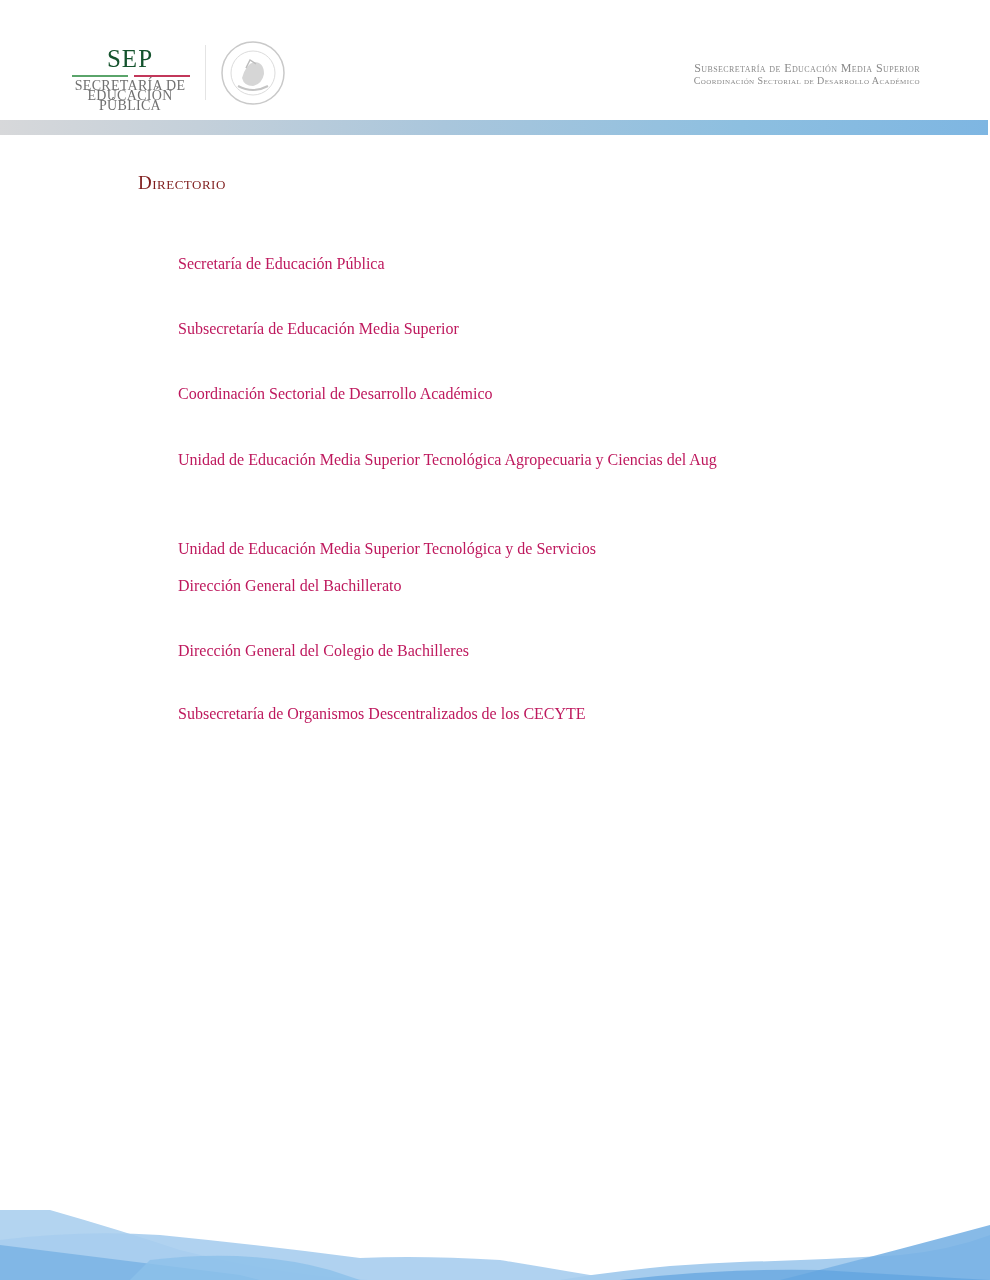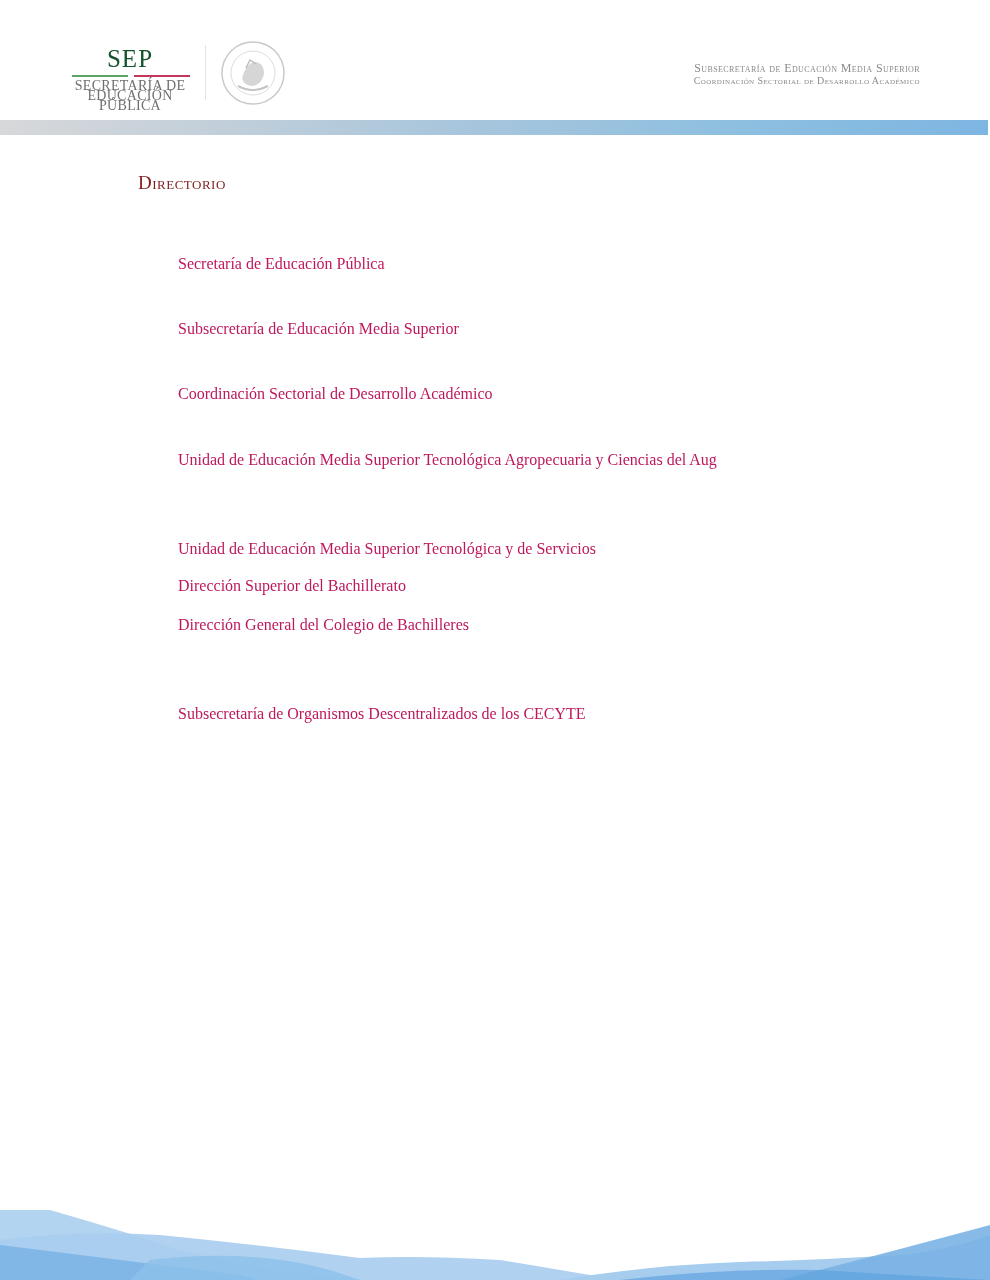--- a/index.html
+++ b/index.html
@@ -63,22 +63,22 @@
 
 <div class="band"></div>
 
 <div class="title">Directorio</div>
 
 <div class="entry" style="top:255px">Secretaría de Educación Pública</div>
 <div class="entry" style="top:320px">Subsecretaría de Educación Media Superior</div>
 <div class="entry" style="top:385px">Coordinación Sectorial de Desarrollo Académico</div>
 <div class="entry" style="top:451px">Unidad de Educación Media Superior Tecnológica Agropecuaria y Ciencias del Aug</div>
 <div class="entry" style="top:540px">Unidad de Educación Media Superior Tecnológica y de Servicios</div>
-<div class="entry" style="top:577px">Dirección Superior del Bachillerato</div>
-<div class="entry" style="top:616px">Dirección General del Colegio de Bachilleres</div>
+<div class="entry" style="top:577px">Dirección General del Bachillerato</div>
+<div class="entry" style="top:642px">Dirección General del Colegio de Bachilleres</div>
 <div class="entry" style="top:705px">Subsecretaría de Organismos Descentralizados de los CECYTE</div>
 
 <div class="footer">
   <svg width="990" height="100" viewBox="0 0 990 100" preserveAspectRatio="none">
     <path d="M0 30 L50 30 Q120 50 180 70 Q280 95 370 100 L0 100 Z" fill="#b3d4f0"></path>
     <path d="M0 60 Q80 50 160 55 Q260 65 360 78 Q420 75 500 80 Q560 90 620 100 L0 100 Z" fill="#a7cdee" opacity="0.9"></path>
     <path d="M0 65 Q120 80 240 95 L260 100 L0 100 Z" fill="#7ab3e4" opacity="0.85"></path>
     <path d="M150 80 Q250 68 330 90 L360 100 L130 100 Z" fill="#8cc0ea" opacity="0.8"></path>
     <path d="M560 100 Q650 85 740 82 Q820 80 900 75 Q950 70 990 55 L990 100 Z" fill="#a7cdee"></path>
     <path d="M780 100 Q860 80 990 45 L990 100 Z" fill="#7ab3e4" opacity="0.9"></path>

